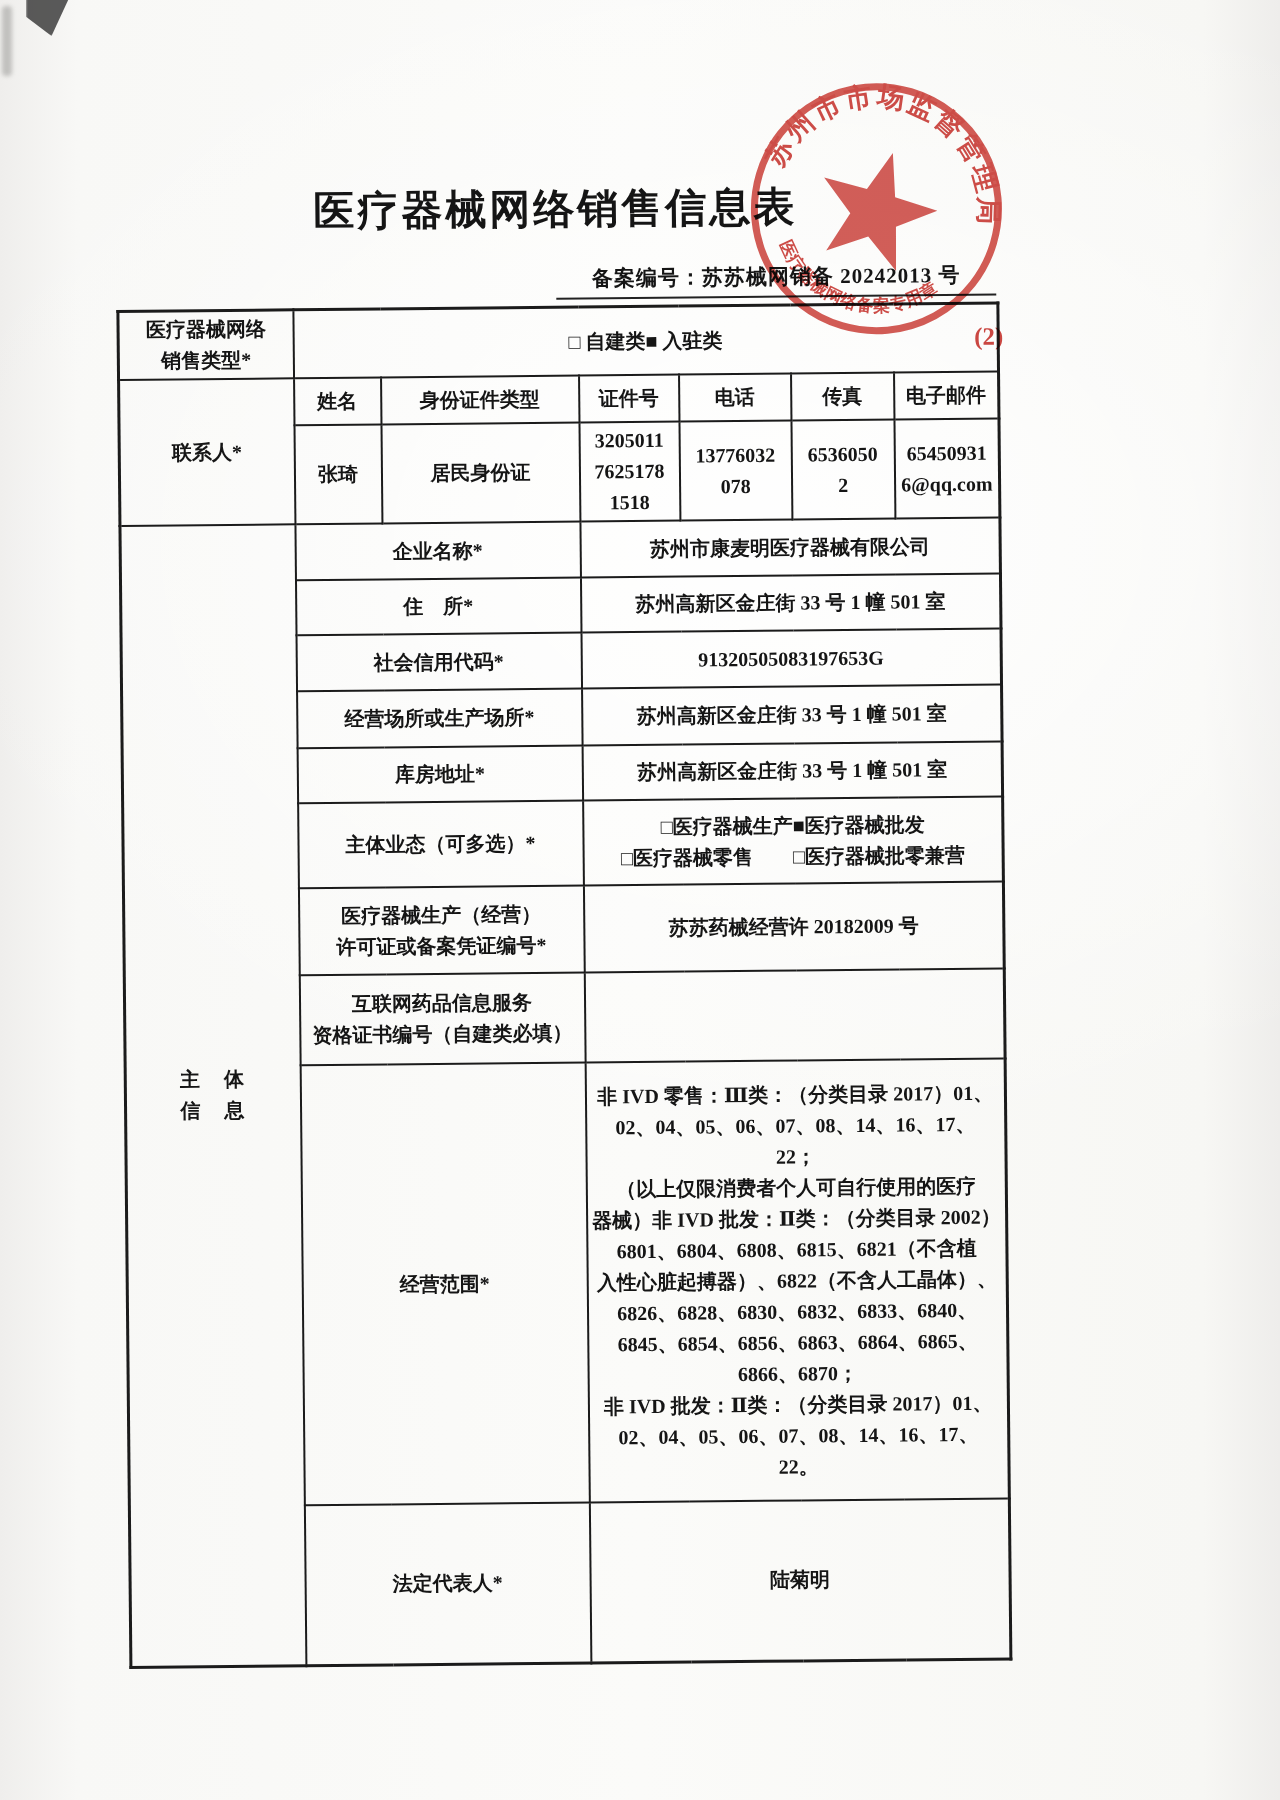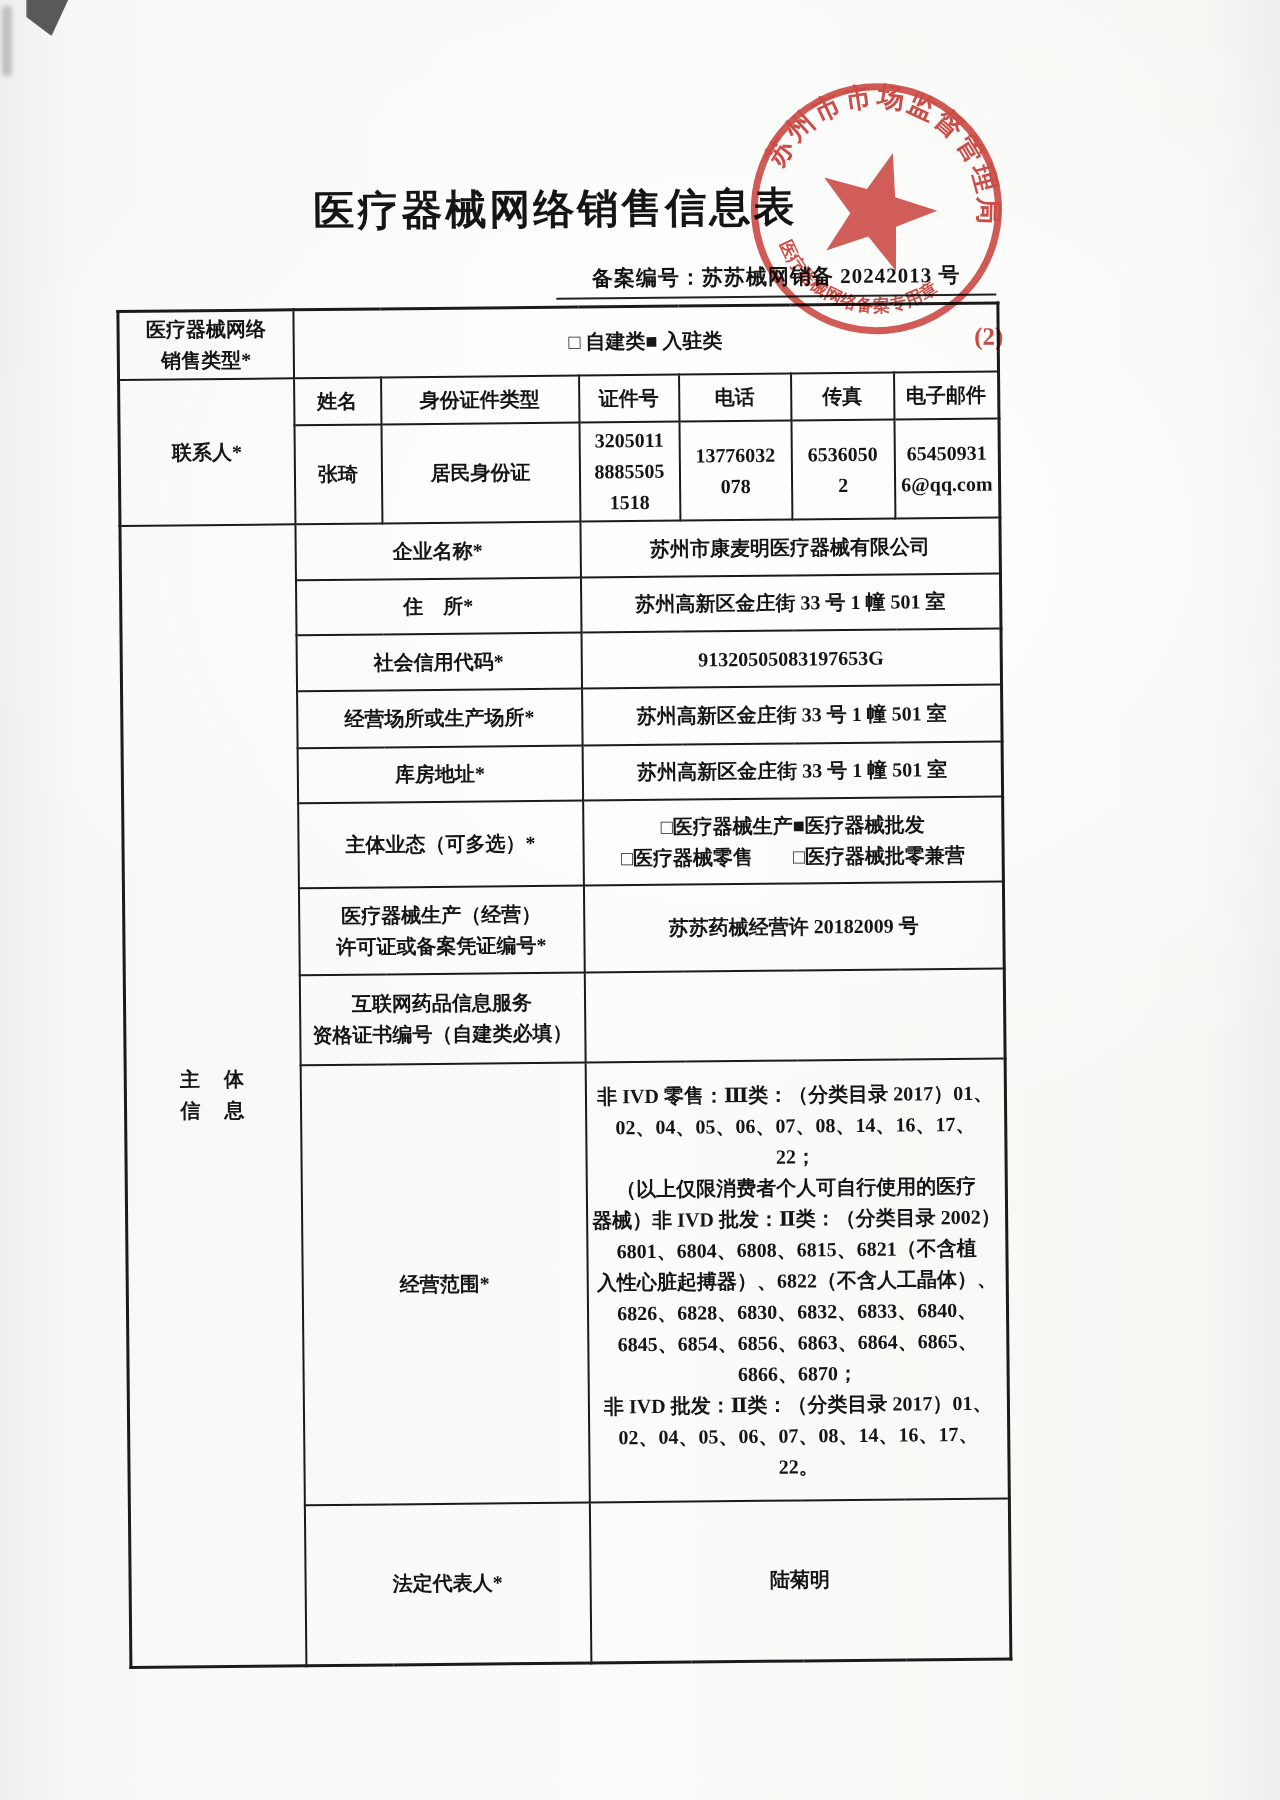--- a/index.html
+++ b/index.html
@@ -74,21 +74,21 @@
           <td>身份证件类型</td>
           <td>证件号</td>
           <td>电话</td>
           <td>传真</td>
           <td>电子邮件</td>
         </tr>
         <tr style="height:92px">
           <td>张琦</td>
           <td>居民身份证</td>
           <td>3205011
-8885505
+7625178
 1518</td>
           <td>13776032
 078</td>
           <td>6536050
 2</td>
           <td>65450931
 6@qq.com</td>
         </tr>
 
         <tr style="height:56px">

